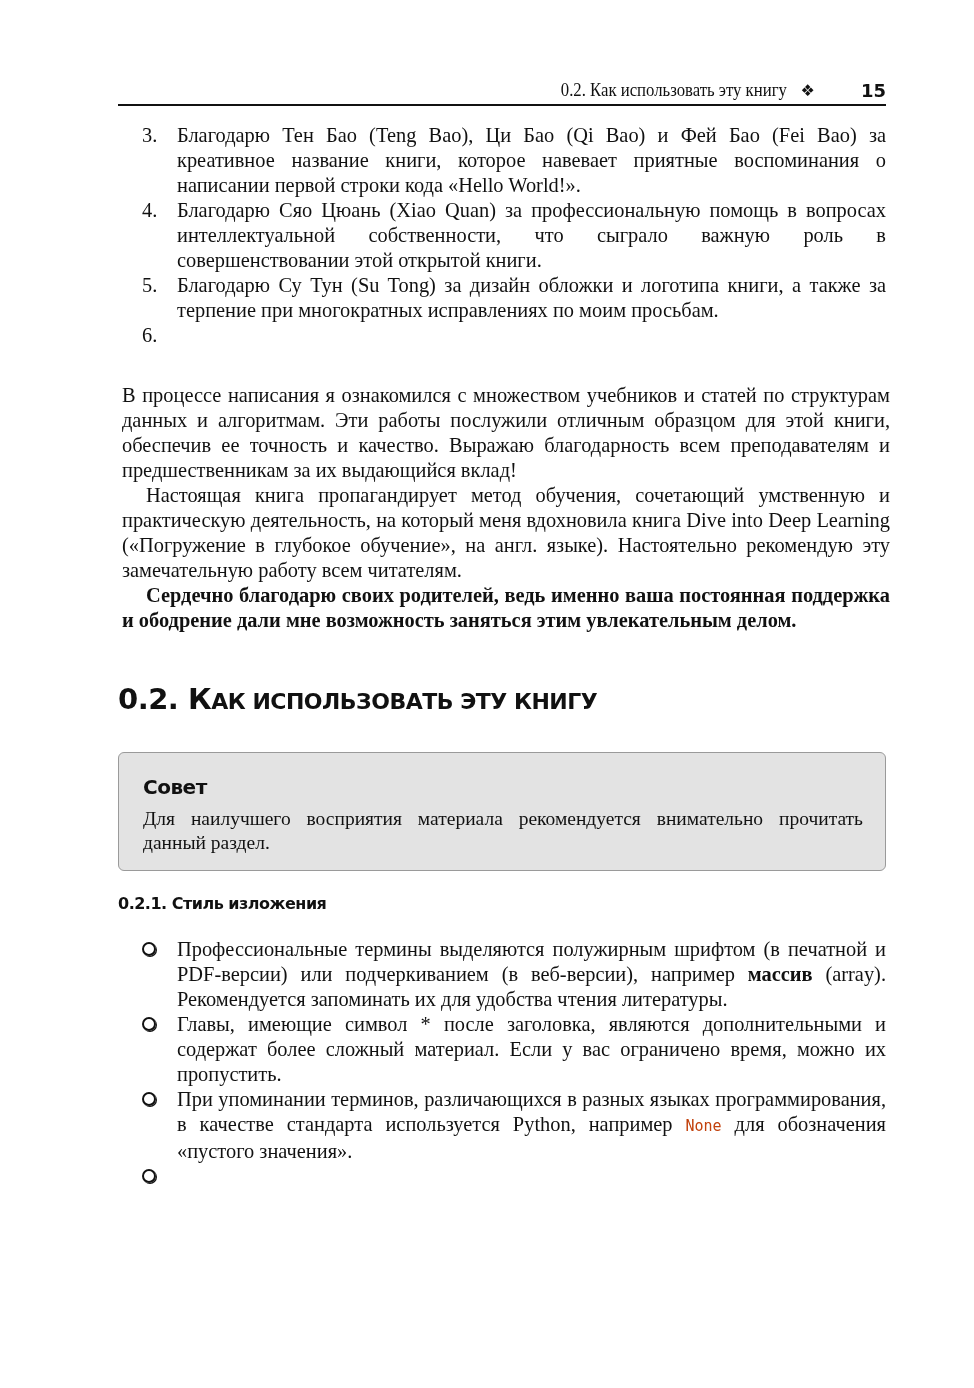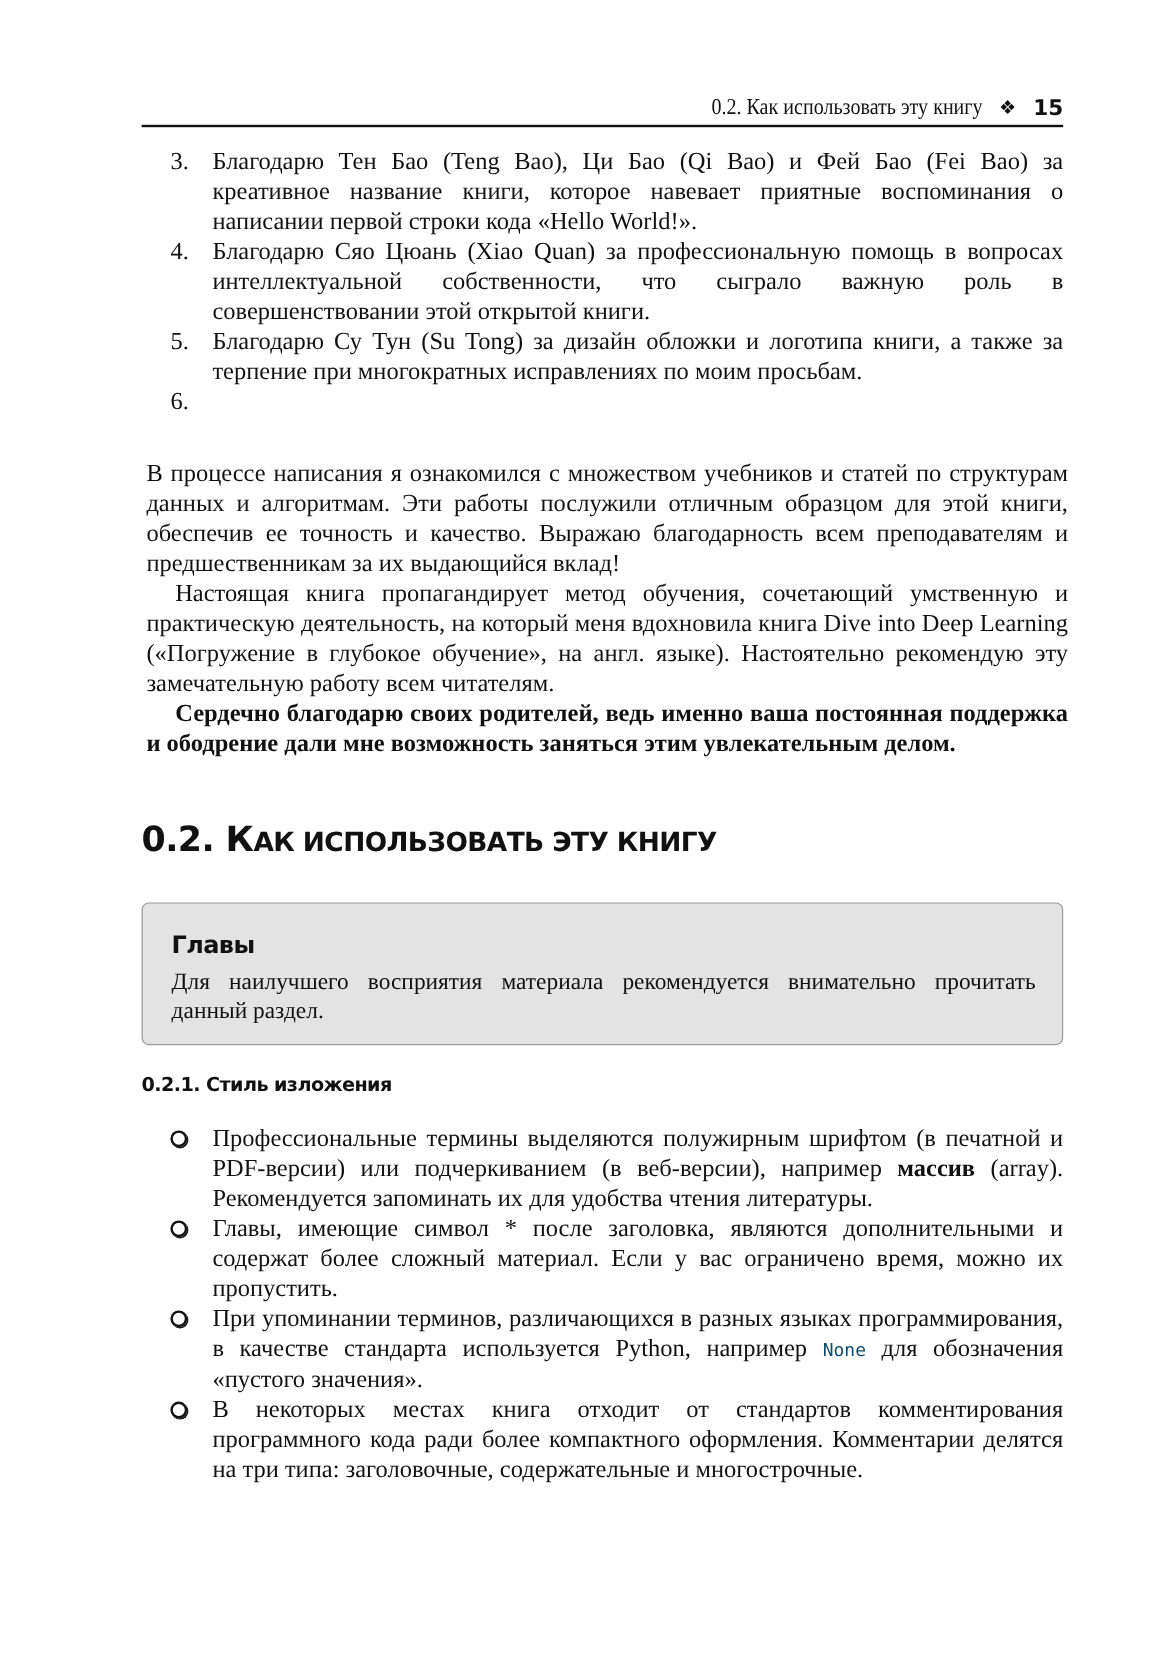--- a/index.html
+++ b/index.html
@@ -3,21 +3,21 @@
 <meta charset="utf-8">
 <style>
   html, body { margin: 0; padding: 0; background: #ffffff; }
   body { width: 974px; height: 1388px; position: relative; overflow: hidden; color: #111; }
   .page { position: absolute; left: 118px; top: 0; width: 768px; }
 
   .running-head { position: absolute; top: 76px; left: 0; width: 768px; height: 28px; border-bottom: 2px solid #111;
     display: flex; justify-content: flex-end; align-items: center; font-size: 19px; }
   .running-head .title { font-family: "Liberation Serif", serif; transform: scaleX(0.88); transform-origin: right; margin-right: 6px; }
   .running-head .orn { font-size: 16px; margin: 0 14px 0 8px; }
-  .running-head .num { font-family: "DejaVu Sans", sans-serif; font-weight: bold; font-size: 18px; }
+  .running-head .num { font-family: "DejaVu Sans", sans-serif; font-weight: bold; font-size: 18px; margin-left: 32px; }
 
   .text { font-family: "Liberation Serif", serif; font-size: 20.4px; line-height: 25px; text-align: justify; }
   .olist { position: absolute; top: 123px; left: 0; width: 768px; margin: 0; padding: 0; list-style: none; }
   .olist li { position: relative; padding-left: 59px; }
   .olist .num { position: absolute; left: 24px; top: 0; }
 
   .para { position: absolute; left: 0; width: 768px; margin: 4px; }
   .indent { text-indent: 24px; }
   .bold { font-weight: bold; }
 
@@ -26,21 +26,21 @@
 
   .tip { position: absolute; top: 752px; left: 0; width: 766px; height: 117px; background: #e3e3e3; border: 1.5px solid #9a9a9a; border-radius: 6px; }
   .tip .tip-title { position: absolute; left: 24px; top: 22px; font-family: "DejaVu Sans", sans-serif; font-weight: bold; font-size: 20px; letter-spacing: -0.5px; }
   .tip .tip-body { position: absolute; left: 24px; top: 54px; width: 720px; font-family: "Liberation Serif", serif; font-size: 19.5px; line-height: 24px; text-align: justify; }
 
   .h3 { position: absolute; top: 894px; left: 0; font-family: "DejaVu Sans", sans-serif; font-weight: bold; font-size: 16px; letter-spacing: -0.5px; }
 
   .ulist { position: absolute; top: 937px; left: 0; width: 768px; margin: 0; padding: 0; list-style: none; }
   .ulist li { position: relative; padding-left: 59px; }
   .ulist .bullet { position: absolute; left: 24px; top: 5px; width: 10px; height: 10px; border: 2.5px solid #111; border-radius: 50%; box-shadow: 1px 1px 0 #111; }
-  .code { font-family: "DejaVu Sans Mono", monospace; font-size: 15px; color: #0c4a6e; }
+  .code { font-family: "DejaVu Sans Mono", monospace; font-size: 15px; color: #c2410c; }
 </style>
 </head>
 <body>
 
 <div class="page">
 
   <div class="running-head">
     <span class="title">0.2. Как использовать эту книгу</span>
     <span class="orn">❖</span>
     <span class="num">15</span>
@@ -56,26 +56,26 @@
   <p class="para text" style="top:379px">В процессе написания я ознакомился с множеством учебников и статей по структурам данных и алгоритмам. Эти работы послужили отличным образцом для этой книги, обеспечив ее точность и качество. Выражаю благодарность всем преподавателям и предшественникам за их выдающийся вклад!</p>
   <p class="para text indent" style="top:479px">Настоящая книга пропагандирует метод обучения, сочетающий умственную и практическую деятельность, на который меня вдохновила книга Dive into Deep Learning («Погружение в глубокое обучение», на англ. языке). Настоятельно рекомендую эту замечательную работу всем читателям.</p>
   <p class="para text indent bold" style="top:579px">Сердечно благодарю своих родителей, ведь именно ваша постоянная поддержка и ободрение дали мне возможность заняться этим увлекательным делом.</p>
 
   <div class="h2">
     <span>0.2.</span>
     <span>К</span><span class="sc" id="sc-rest">АК ИСПОЛЬЗОВАТЬ ЭТУ КНИГУ</span>
   </div>
 
   <div class="tip">
-    <div class="tip-title">Главы</div>
+    <div class="tip-title">Совет</div>
     <div class="tip-body">Для наилучшего восприятия материала рекомендуется внимательно прочитать данный раздел.</div>
   </div>
 
   <div class="h3">0.2.1. Стиль изложения</div>
 
   <ul class="ulist text" id="style-list">
       <li><span class="bullet"></span><span>Профессиональные термины выделяются полужирным шрифтом (в печатной и PDF-версии) или подчеркиванием (в веб-версии), например </span><span style="font-weight: bold;">массив</span><span> (array). Рекомендуется запоминать их для удобства чтения литературы.</span></li>
       <li><span class="bullet"></span><span>Главы, имеющие символ * после заголовка, являются дополнительными и содержат более сложный материал. Если у вас ограничено время, можно их пропустить.</span></li>
       <li><span class="bullet"></span><span>При упоминании терминов, различающихся в разных языках программирования, в качестве стандарта используется Python, например </span><span class="code">None</span><span> для обозначения «пустого значения».</span></li>
-      <li><span class="bullet"></span><span>В некоторых местах книга отходит от стандартов комментирования программного кода ради более компактного оформления. Комментарии делятся на три типа: заголовочные, содержательные и многострочные.</span></li>
+      <li><span class="bullet"></span></li>
     </ul>
 
 </div>
 
 </body></html>

